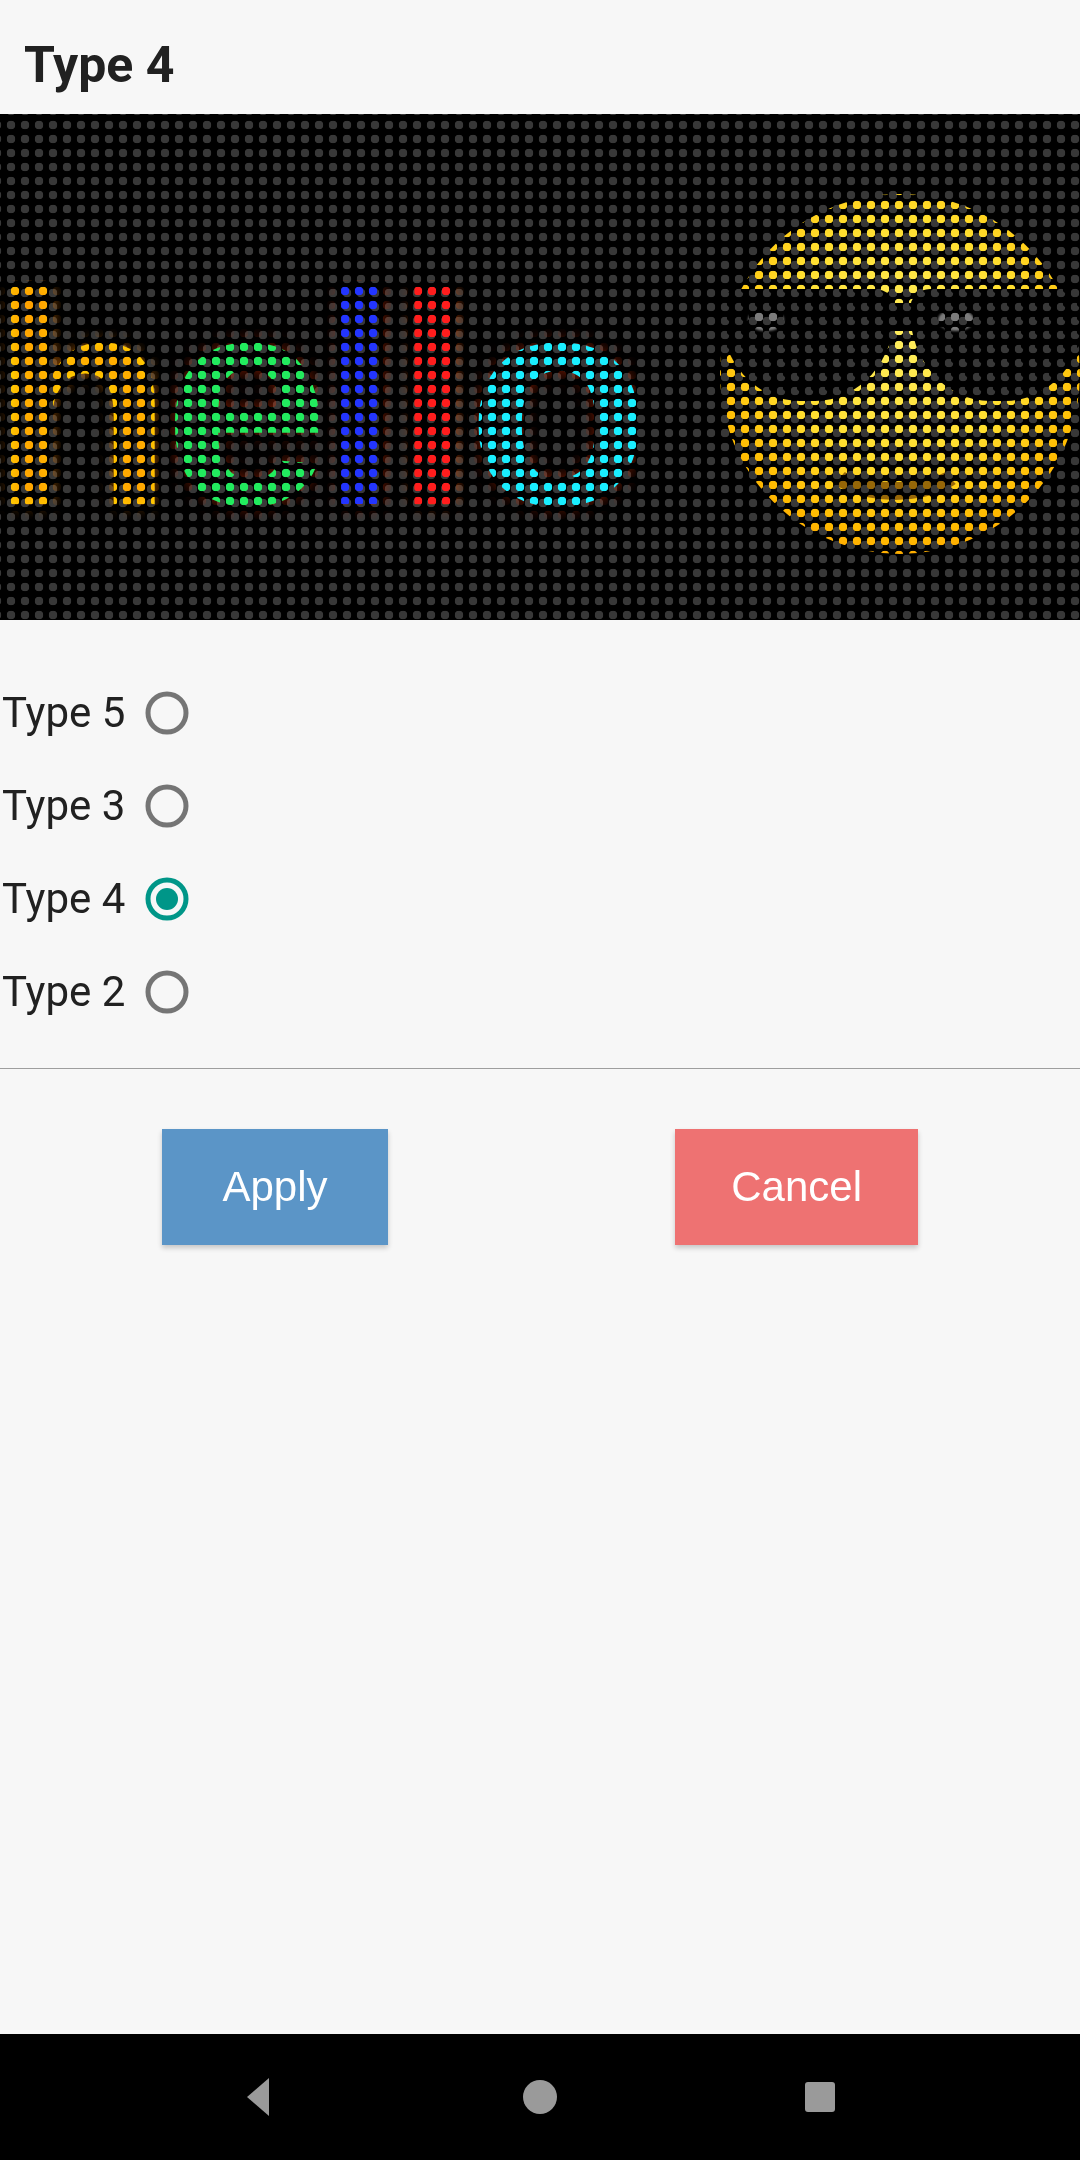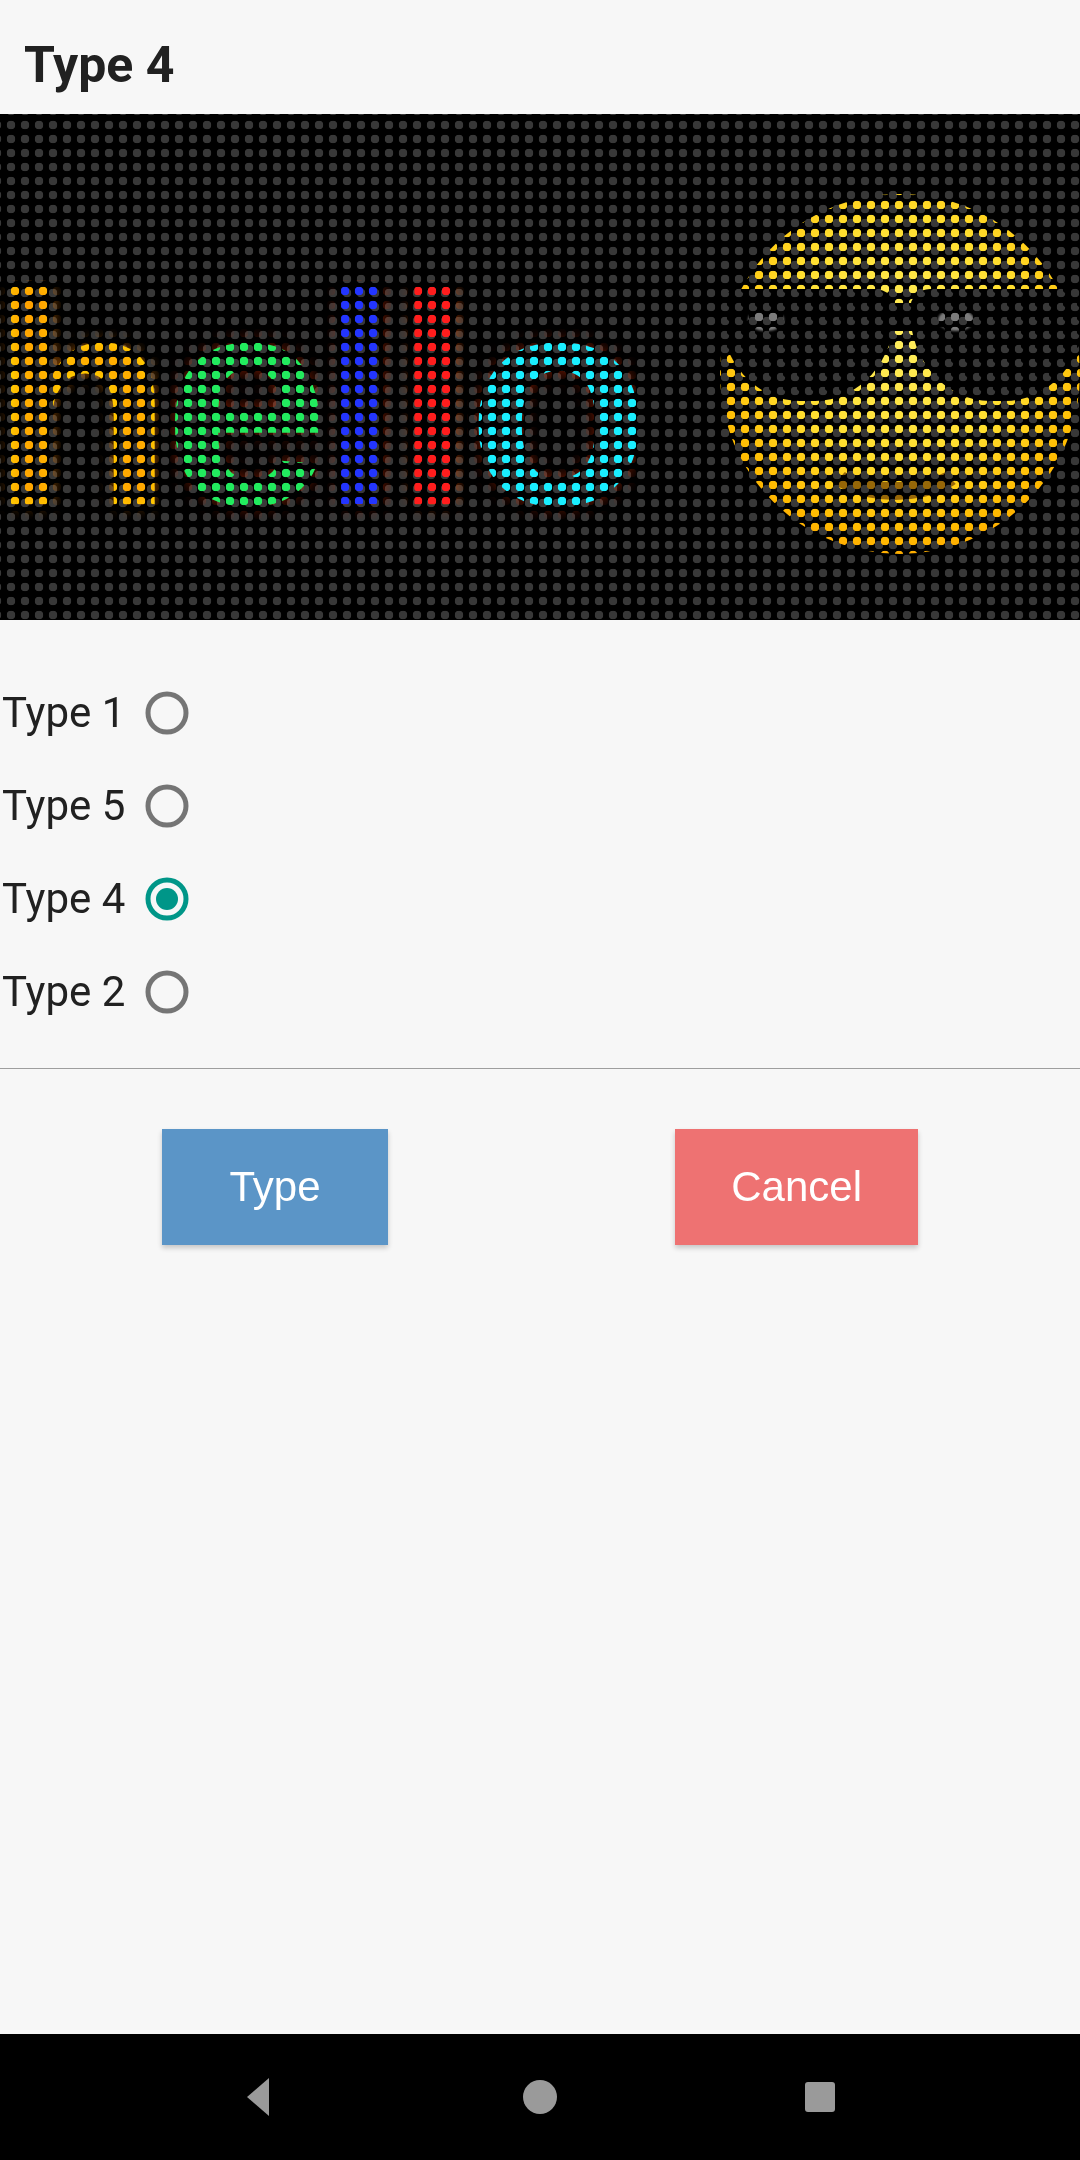--- a/index.html
+++ b/index.html
@@ -226,40 +226,40 @@
       <div class="bridge"></div>
       <div class="shine shine1"></div>
       <div class="shine shine2"></div>
     </div>
     <div class="smile"></div>
   </div>
 </div>
 
 <div class="options">
 
-  <div class="type-row">
-    <span>Type 1</span>
-    <span class="radio">
-      <svg viewBox="0 0 48 48">
-          <circle class="outer" cx="24" cy="24" r="19"></circle>
-          <circle class="inner" cx="24" cy="24" r="11"></circle>
-        </svg>
-    </span>
-  </div>
 
   <div class="type-row">
     <span>Type 5</span>
     <span class="radio">
       <svg viewBox="0 0 48 48">
           <circle class="outer" cx="24" cy="24" r="19"></circle>
           <circle class="inner" cx="24" cy="24" r="11"></circle>
         </svg>
     </span>
   </div>
 
+  <div class="type-row">
+    <span>Type 3</span>
+    <span class="radio">
+      <svg viewBox="0 0 48 48">
+          <circle class="outer" cx="24" cy="24" r="19"></circle>
+          <circle class="inner" cx="24" cy="24" r="11"></circle>
+        </svg>
+    </span>
+  </div>
 
   <div class="type-row">
     <span>Type 4</span>
     <span class="radio selected">
       <svg viewBox="0 0 48 48">
           <circle class="outer" cx="24" cy="24" r="19"></circle>
           <circle class="inner" cx="24" cy="24" r="11"></circle>
         </svg>
     </span>
   </div>
@@ -272,21 +272,21 @@
           <circle class="inner" cx="24" cy="24" r="11"></circle>
         </svg>
     </span>
   </div>
 
 </div>
 
 <div class="divider"></div>
 
 <div class="actions">
-  <button class="action-btn apply-btn">Type</button>
+  <button class="action-btn apply-btn">Apply</button>
   <button class="action-btn cancel-btn">Cancel</button>
 </div>
 
 <div class="navbar">
   <span class="nav-icon">
     <svg viewBox="0 0 50 50">
         <path d="M34 6 L12 25 L34 44 Z" fill="#9a9a9a"></path>
       </svg>
   </span>
   <span class="nav-icon">

